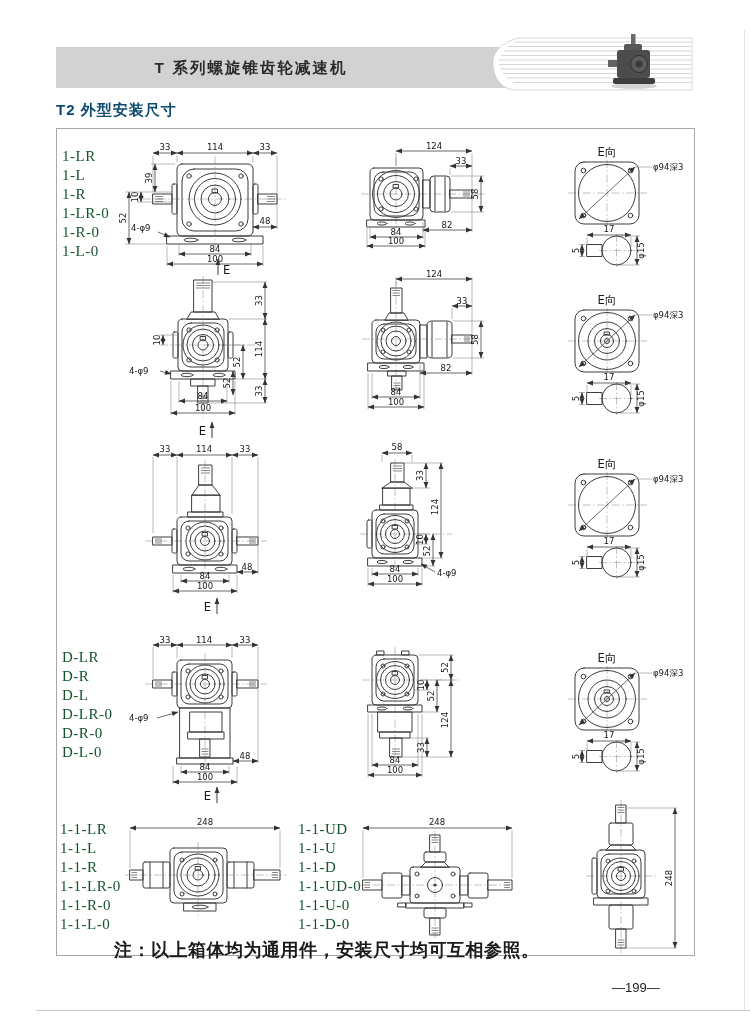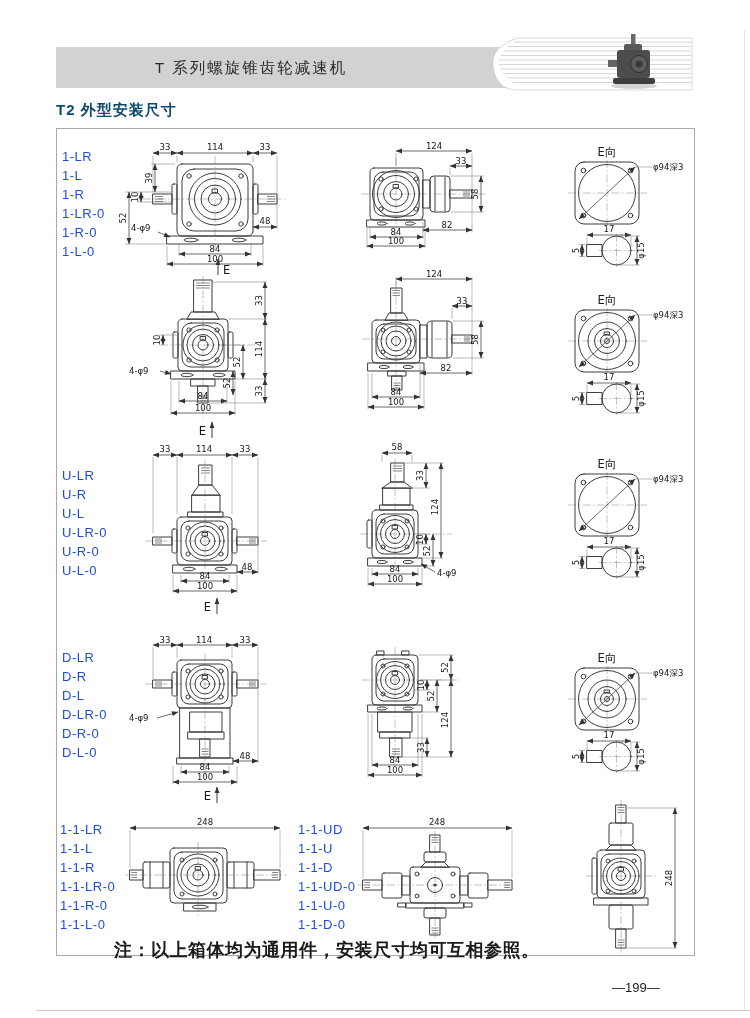--- a/index.html
+++ b/index.html
@@ -1,21 +1,21 @@
 <!DOCTYPE html>
 <html><head>
 <meta charset="utf-8">
 <style>
 html,body{margin:0;padding:0;background:#fff}
 #page{position:relative;width:750px;height:1018px;background:#fff;font-family:"Liberation Sans",sans-serif;overflow:hidden}
 .hdr-bar{position:absolute;left:56px;top:47px;width:636px;height:41px;background:#d2d2d2}
-.hdr-title{position:absolute;left:56px;top:47px;width:390px;height:41px;line-height:41px;text-align:center;font-size:15.5px;font-weight:400;letter-spacing:2px;color:#2b2b2b}
+.hdr-title{position:absolute;left:56px;top:47px;width:390px;height:41px;line-height:41px;text-align:center;font-size:15.5px;font-weight:700;letter-spacing:2px;color:#2b2b2b}
 .sec-title{position:absolute;left:56px;top:101px;font-size:15px;font-weight:600;letter-spacing:1px;color:#0c4a6e}
 .frame{position:absolute;left:56px;top:128px;width:639px;height:828px;border:1px solid #a8a8a8;box-sizing:border-box}
-.labels{position:absolute;font-family:Liberation Sans, sans-serif;font-size:13px;color:#1d4ed8;letter-spacing:.5px}
+.labels{position:absolute;font-family:Liberation Serif, serif;font-size:15px;color:#14532d;letter-spacing:.5px}
 .labels div{height:19px;line-height:19px}
 .note{position:absolute;left:114px;top:938px;font-size:18px;font-weight:600;color:#1a1a1a;letter-spacing:.5px}
 .pagenum{position:absolute;left:612px;top:980px;width:84px;text-align:left;font-size:13px;color:#222}
 .scanline{position:absolute;left:36px;top:1010px;width:714px;height:1px;background:#c9c9c9}
 .edgeline{position:absolute;left:744px;top:30px;width:1px;height:980px;background:#e2e2e2}
 .drw{position:absolute;overflow:visible}
 .drw .o{stroke:#3d3d3d;fill:none;stroke-width:1;stroke-linejoin:round;stroke-linecap:round}
 .drw .cl{stroke:#909090;stroke-width:.55;stroke-dasharray:8 2.5 1.5 2.5;fill:none}
 .drw .dm{stroke:#3a3a3a;stroke-width:.75;fill:none}
 .drw .xl{stroke:#707070;stroke-width:.5;fill:none}
@@ -70,28 +70,20 @@
 <div class="sec-title">T2 外型安装尺寸</div>
 <div class="frame"></div>
 
 <div class="labels" style="left:62px;top:147px">
   <div>1-LR</div>
   <div>1-L</div>
   <div>1-R</div>
   <div>1-LR-0</div>
   <div>1-R-0</div>
   <div>1-L-0</div>
-</div>
-<div class="labels" style="left:62px;top:466px">
-  <div>U-LR</div>
-  <div>U-R</div>
-  <div>U-L</div>
-  <div>U-LR-0</div>
-  <div>U-R-0</div>
-  <div>U-L-0</div>
 </div>
 <div class="labels" style="left:62px;top:648px">
   <div>D-LR</div>
   <div>D-R</div>
   <div>D-L</div>
   <div>D-LR-0</div>
   <div>D-R-0</div>
   <div>D-L-0</div>
 </div>
 <div class="labels" style="left:60px;top:820px">

